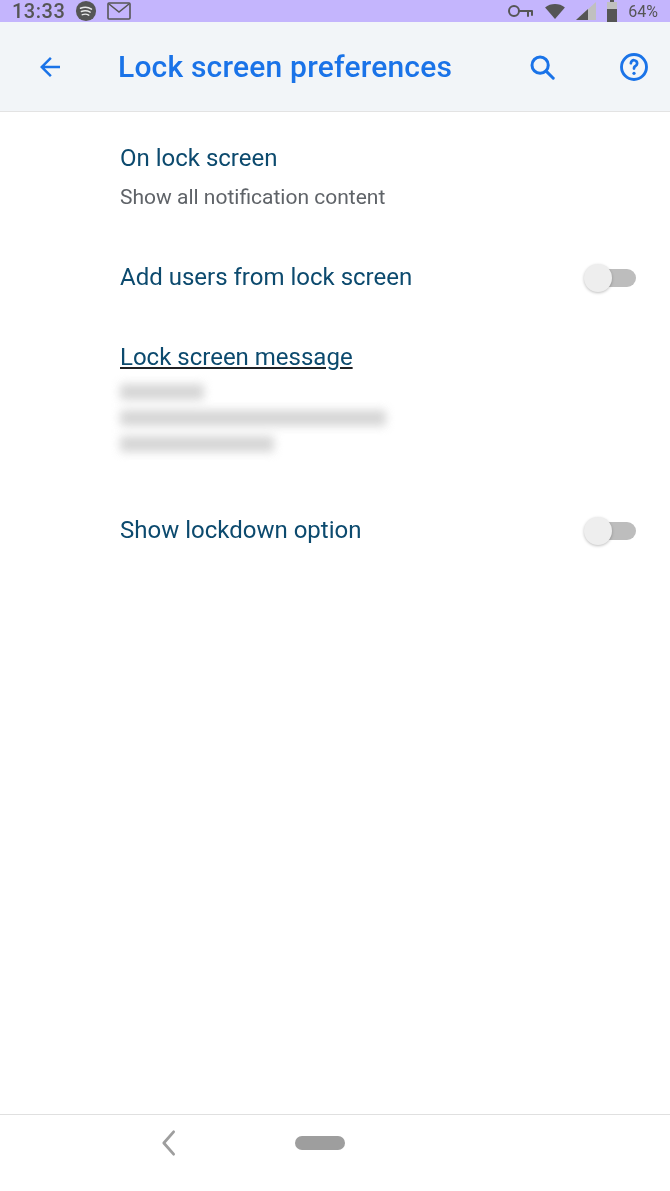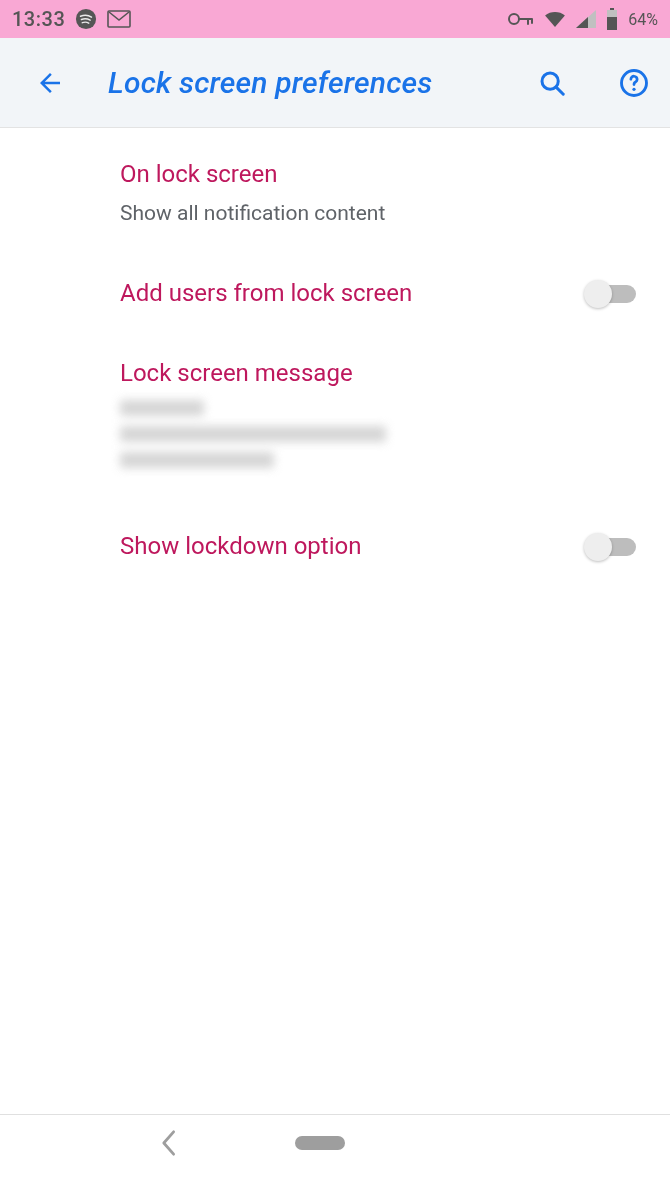--- a/index.html
+++ b/index.html
@@ -7,22 +7,22 @@
       width: 670px;
       height: 1191px;
       font-family: Roboto, -apple-system, "Helvetica Neue", Arial, sans-serif;
       background: #ffffff;
       color: #202124;
       overflow: hidden;
       position: relative;
     }
     
     .statusbar {
-      height: 38px;
-      background: #f9a8d4;
+      height: 22px;
+      background: #c4b5fd;
       display: flex;
       align-items: center;
       justify-content: space-between;
       padding: 0 12px;
       font-size: 20px;
       color: #555;
     }
     .statusbar .left, .statusbar .right {
       display: flex;
       align-items: center;
@@ -32,23 +32,22 @@
     .sb-icon { display: inline-flex; align-items: center; justify-content: center; }
     .sb-icon svg { display: block; }
 
     
     .appbar {
       height: 90px;
       background: #f2f5f8;
       display: flex;
       align-items: center;
       padding: 0 12px 0 26px;
-      gap: 34px;
+      gap: 44px;
       border-bottom: 1px solid #e3e3e3;
-      font-style: italic;
     }
     .appbar .title {
       flex: 1;
       font-size: 30px;
       font-weight: 500;
       color: #1a73e8;
       letter-spacing: 0.2px;
     }
     .icon-btn {
       width: 48px;
@@ -65,21 +64,21 @@
     .pref {
       display: flex;
       align-items: center;
       padding: 24px 30px 24px 120px;
       gap: 16px;
       cursor: pointer;
     }
     .pref .textcol { flex: 1; min-width: 0; }
     .pref .title-line {
       font-size: 24px;
-      color: #be185d;
+      color: #0c4a6e;
       line-height: 1.35;
     }
     .pref .summary-line {
       font-size: 21px;
       color: #5f6368;
       line-height: 1.4;
       margin-top: 9px;
     }
     .pref .summary-blurred {
       margin-top: 10px;
@@ -235,21 +234,21 @@
   <div class="pref">
     <div class="textcol">
       <div class="title-line">Add users from lock screen</div>
     </div>
     <div class="switch">
       <div class="track"></div>
       <div class="thumb"></div>
     </div>
   </div>
 
-  <div class="pref" style="padding-bottom:34px;">
+  <div class="pref" style="padding-bottom:34px;text-decoration:underline;">
     <div class="textcol">
       <div class="title-line">Lock screen message</div>
       <div class="summary-blurred">
         <div class="line l1"></div>
         <div class="line l2"></div>
         <div class="line l3"></div>
       </div>
     </div>
   </div>
 

